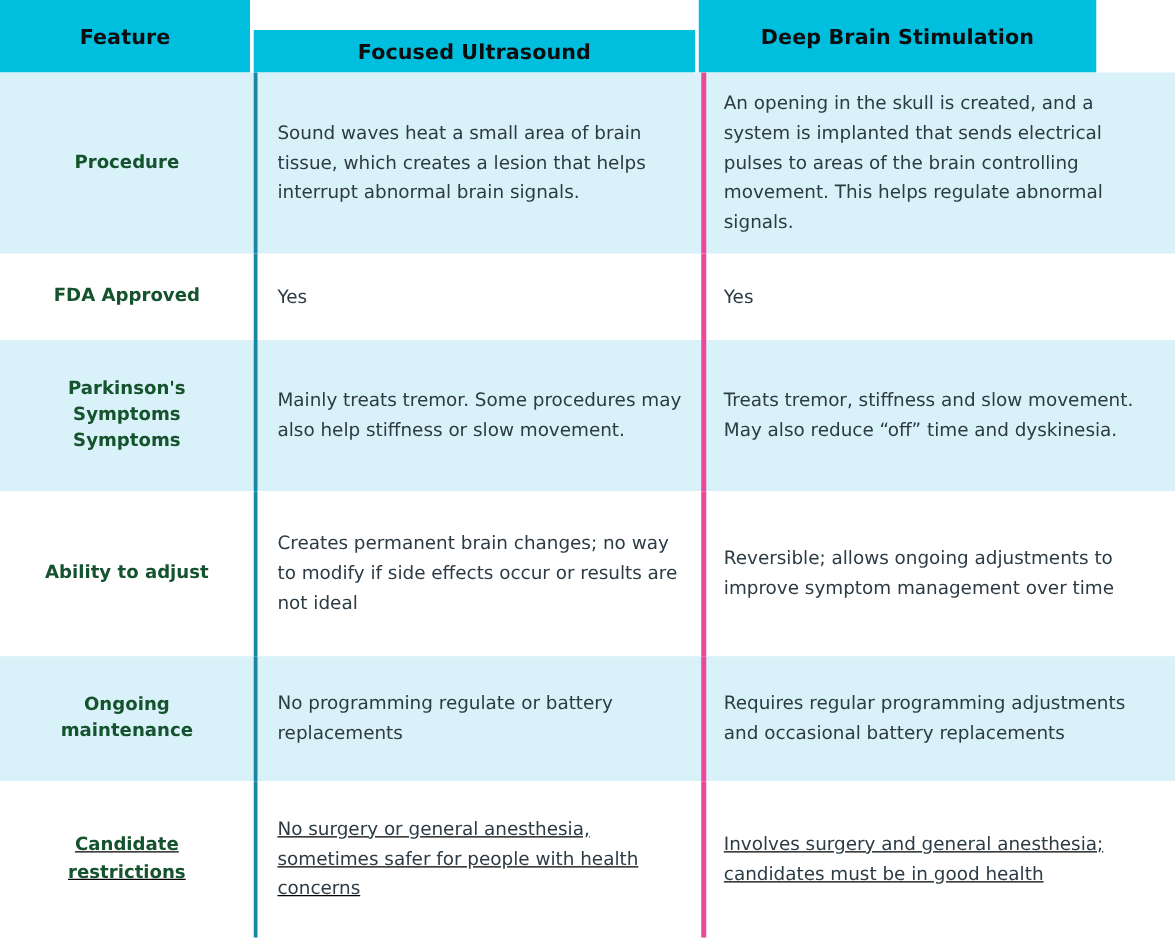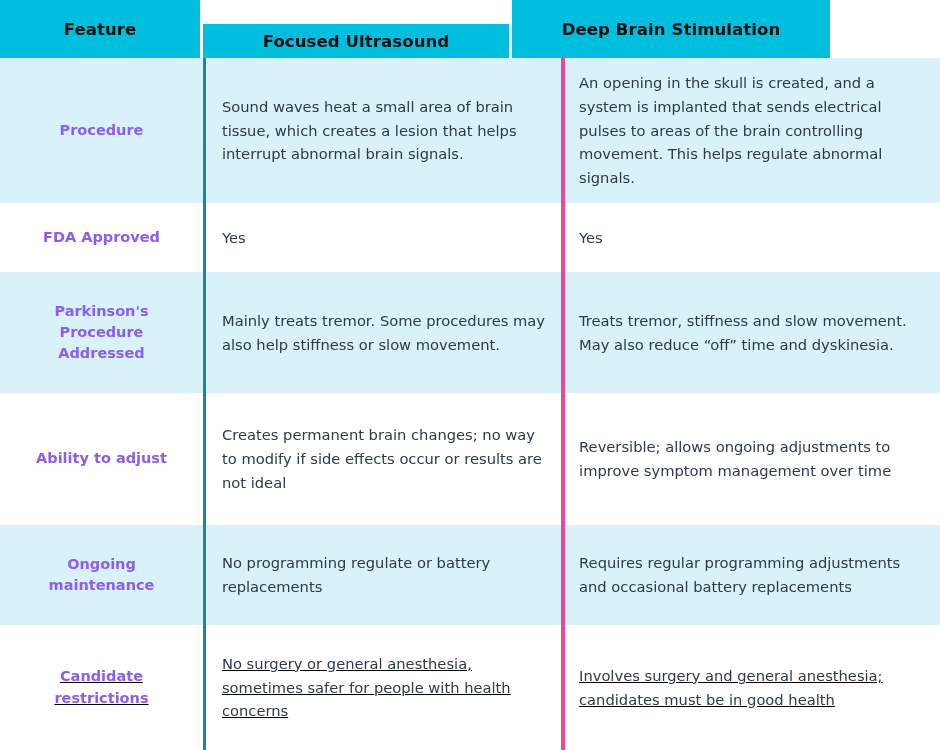--- a/index.html
+++ b/index.html
@@ -34,21 +34,21 @@
     display: flex;
     align-items: center;
     justify-content: center;
     font-weight: 700;
     font-size: 16.5px;
     color: #0b0d0e;
     letter-spacing: 0.1px;
     box-sizing: border-box;
   }
   .hcell.c1 { width: 200px; }
-  .hcell.c2 { width: 306px; margin-left: 3px; margin-top: 24px; }
+  .hcell.c2 { width: 353px; margin-left: 3px; margin-top: 24px; }
   .hcell.c3 { width: 318px; margin-left: 3px; }
 
   
   .rows {
     flex: 1 1 auto;
     display: flex;
     flex-direction: column;
   }
   .trow {
     display: flex;
@@ -64,21 +64,21 @@
     flex-direction: column;
     justify-content: center;
   }
   .cell.c1 {
     width: 204px;
     align-items: center;
     text-align: center;
     padding: 0 14px;
     font-weight: 700;
     font-size: 14.5px;
-    color: #8b5cf6;
+    color: #14532d;
     line-height: 1.45;
   }
   .cell.c2 {
     width: 360px;
     padding: 0 16px 0 16px;
     border-left: 3px solid #1887a3;
   }
   .cell.c3 {
     width: 381px;
     padding: 0 16px 0 14px;
@@ -137,21 +137,21 @@
       <div class="cell c2">
         <span class="txt">Yes</span>
       </div>
       <div class="cell c3">
         <span class="txt">Yes</span>
       </div>
     </div>
 
     <div class="trow tint r2">
       <div class="cell c1">
-        <span>Parkinson's Procedure Addressed</span>
+        <span>Parkinson's Symptoms Symptoms</span>
       </div>
       <div class="cell c2">
         <span class="txt">Mainly treats tremor. Some procedures may also help stiffness or slow movement.</span>
       </div>
       <div class="cell c3">
         <span class="txt">Treats tremor, stiffness and slow movement. May also reduce “off” time and dyskinesia.</span>
       </div>
     </div>
 
     <div class="trow plain r3">

